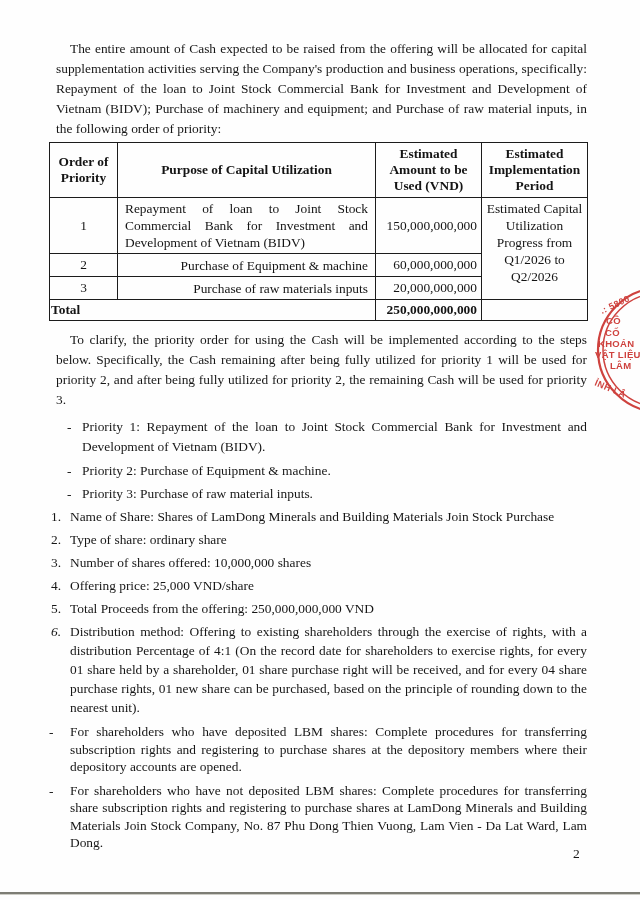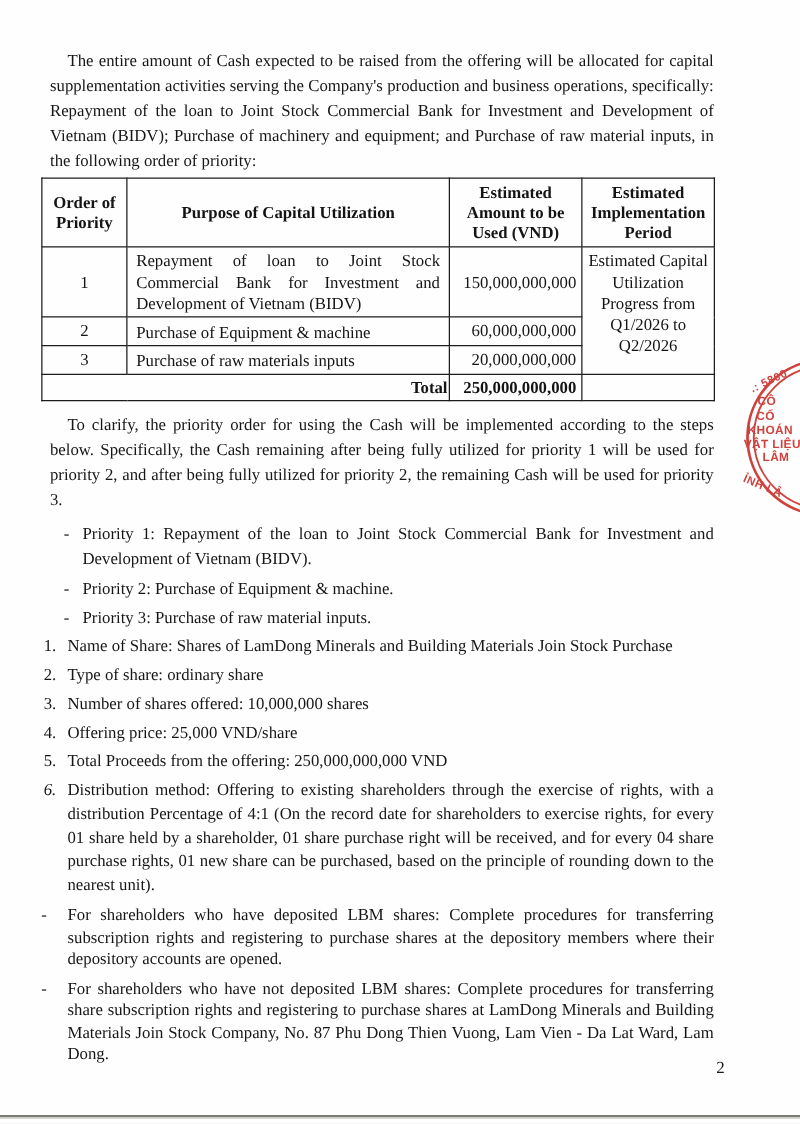--- a/index.html
+++ b/index.html
@@ -1,49 +1,49 @@
 <!DOCTYPE html>
 <html><head>
 <meta charset="utf-8">
 <style>
   html,body { margin:0; padding:0; background:#e8e8e6; }
   .page {
     position:relative; width:640px; height:899px; margin:0 auto;
     background:#fefefe; overflow:hidden;
     font-family:"Liberation Serif", serif; color:#161616;
   }
-  .content { position:absolute; left:33px; top:39px; width:538px; }
+  .content { position:absolute; left:49px; top:39px; width:538px; }
 
   .para {
     margin:0 0 0 7px; font-size:13.4px; line-height:20px;
     text-align:justify; text-indent:14px;
   }
   .mt { margin-top:9px; }
 
   table.cap { border-collapse:collapse; width:538px; margin-top:3px; table-layout:fixed; }
   table.cap th, table.cap td {
     border:1.6px solid #1c1c1c; font-size:13.4px; color:#141414;
   }
   table.cap th {
     font-weight:bold; text-align:center; vertical-align:middle;
     line-height:16px; padding:3px 3px; overflow-wrap:break-word; word-wrap:break-word;
   }
   thead tr { height:50px; }
   tbody tr.r1 { height:51px; }
   tbody tr.r2, tbody tr.r3 { height:23px; }
   tbody tr.rt { height:21px; }
   td.c-order  { text-align:center; vertical-align:middle; }
-  td.c-purpose{ text-align:left; vertical-align:middle; line-height:17px; padding:2px 7px; }
+  td.c-purpose{ text-align:right; vertical-align:middle; line-height:17px; padding:2px 7px; }
   td.c-purpose.just { text-align:justify; }
   td.c-amount { text-align:right; vertical-align:middle; padding:2px 4px; white-space:nowrap; }
   td.c-period {
     text-align:center; vertical-align:top; line-height:17px; padding:2px 4px;
     overflow-wrap:break-word; word-wrap:break-word;
   }
-  td.total-label { text-align:right; font-weight:bold; vertical-align:middle; }
+  td.total-label { text-align:left; font-weight:bold; vertical-align:middle; }
   .bold { font-weight:bold; }
 
   .pbullet { display:flex; margin:7px 0 0 18px; font-size:13.4px; line-height:20px; }
   .pbullet .dash { width:15px; flex:none; }
   .pbullet .btxt { flex:1; text-align:justify; }
   .pbullet.tight { margin-top:4px; line-height:19px; }
 
   .heading { font-size:13.6px; font-weight:bold; margin:7px 0 0 -2px; line-height:20px; }
 
   .item { display:flex; margin:4px 0 0 2px; font-size:13.4px; line-height:19px; }

